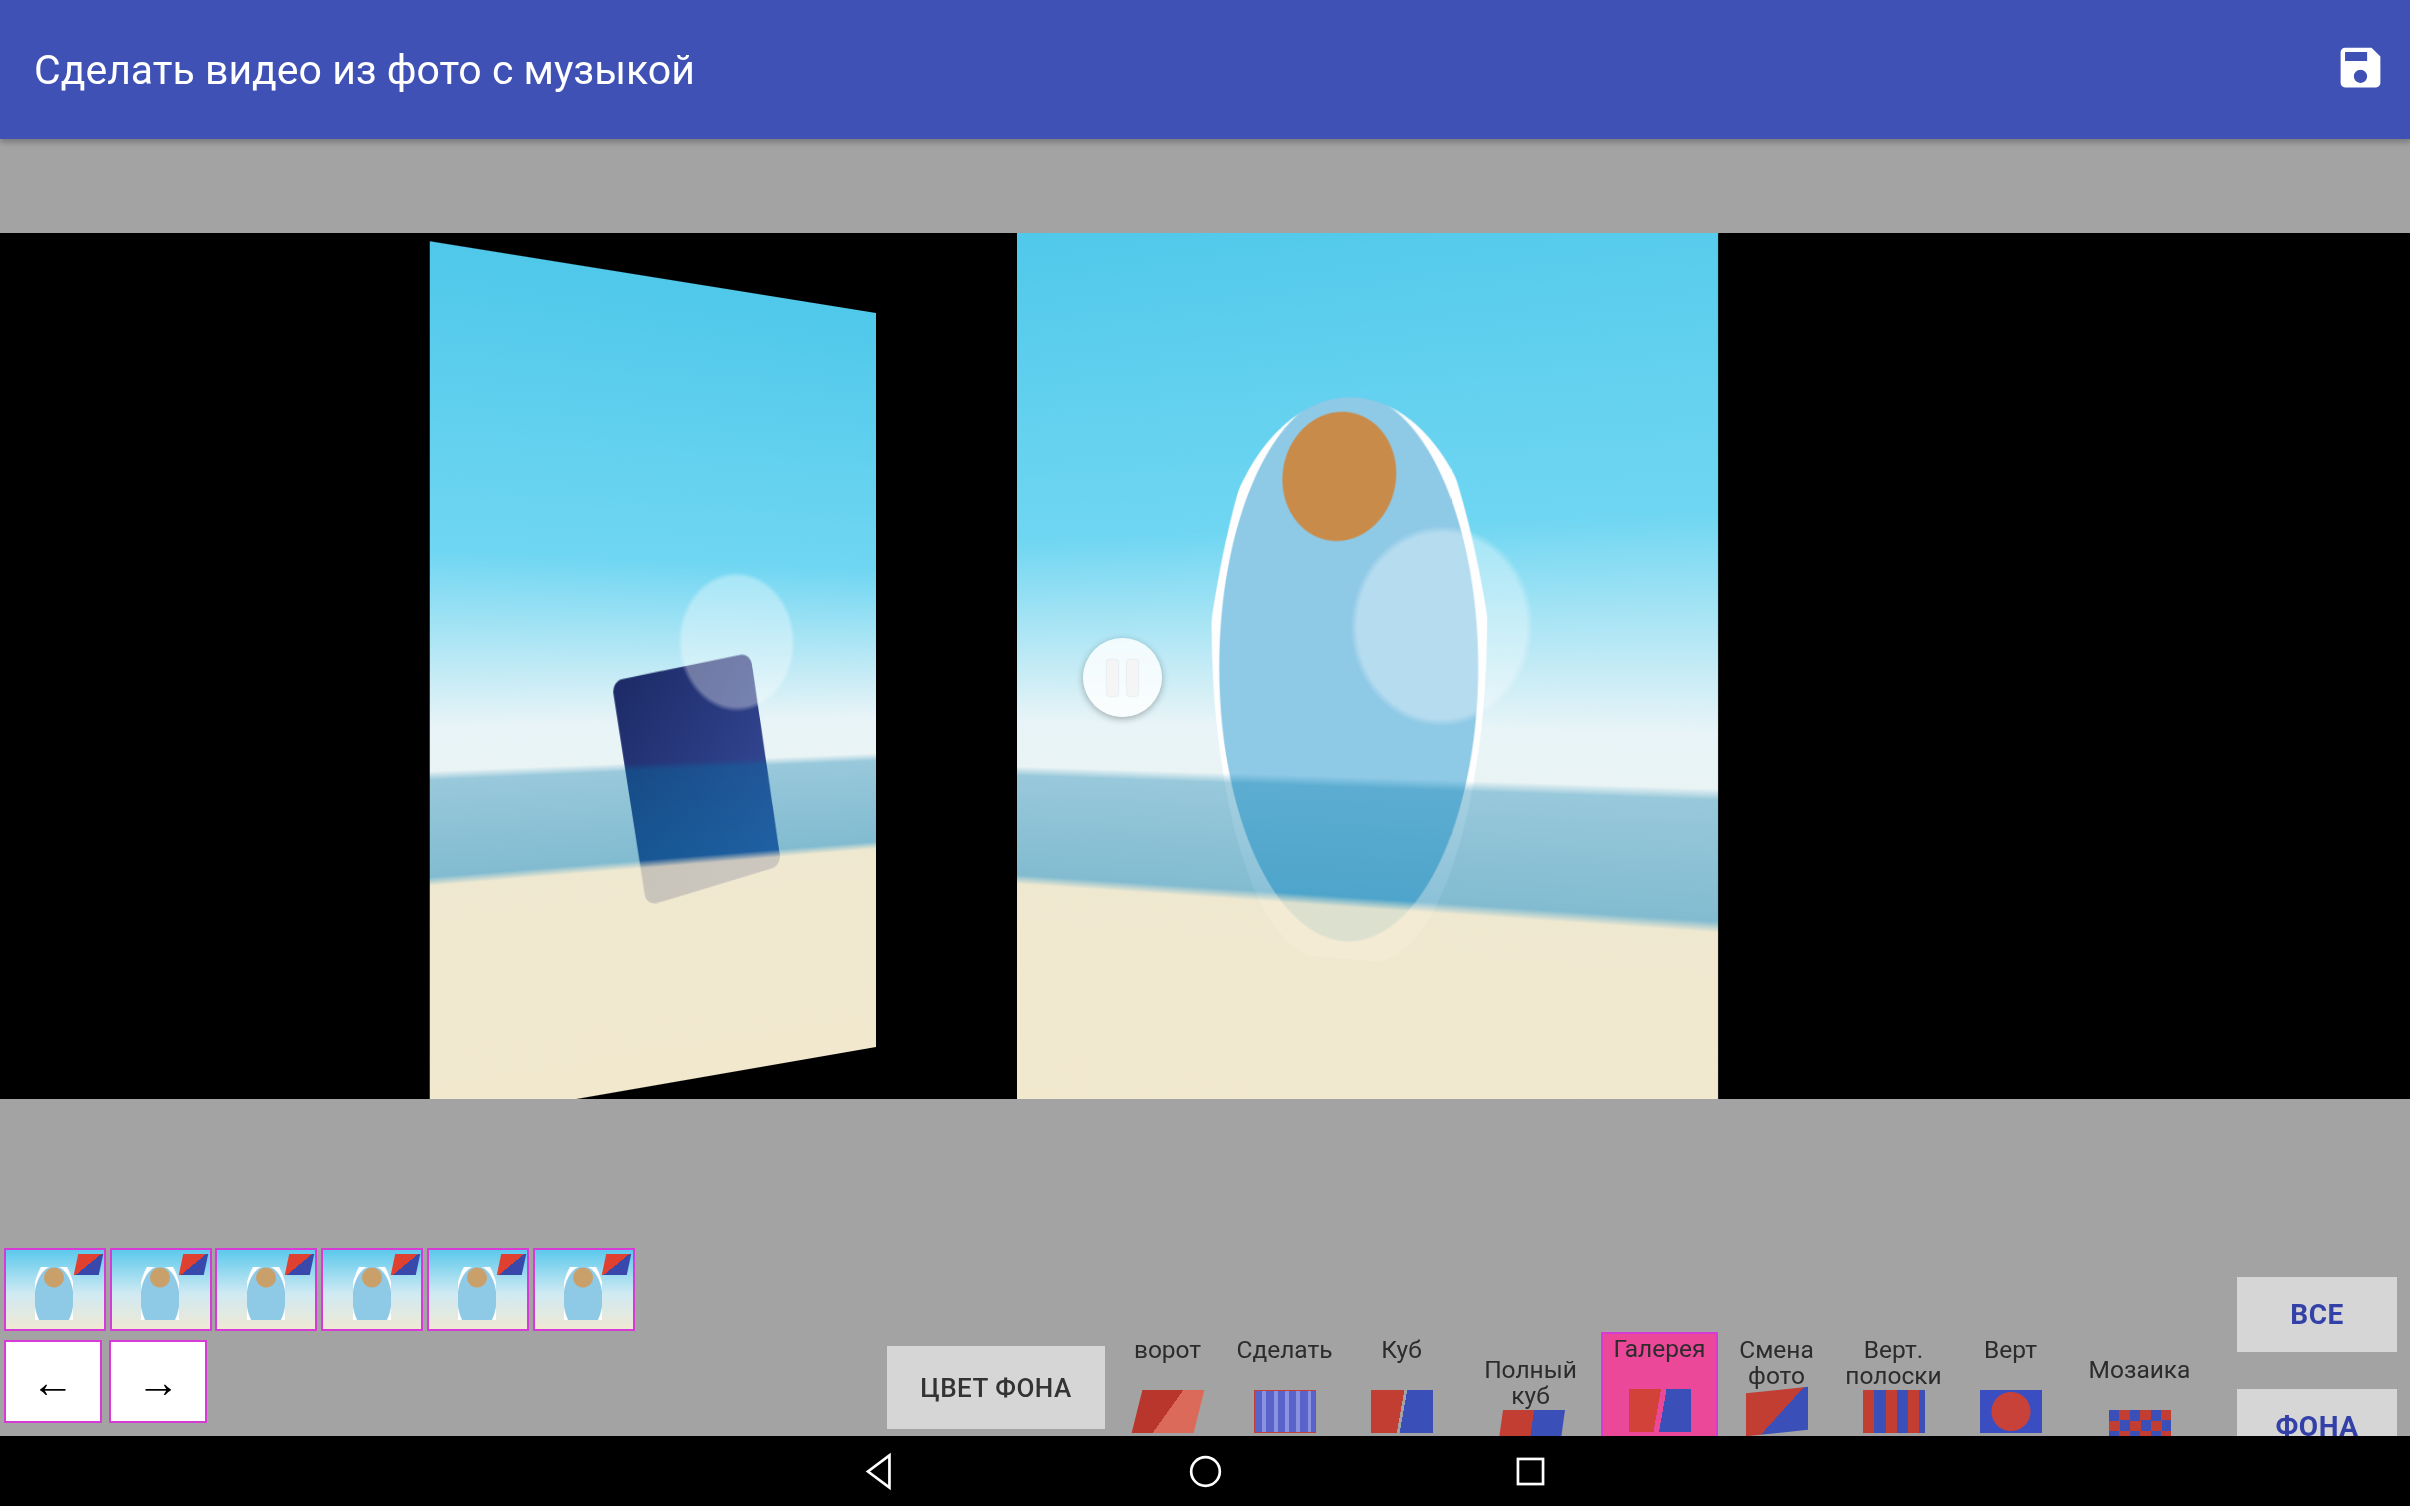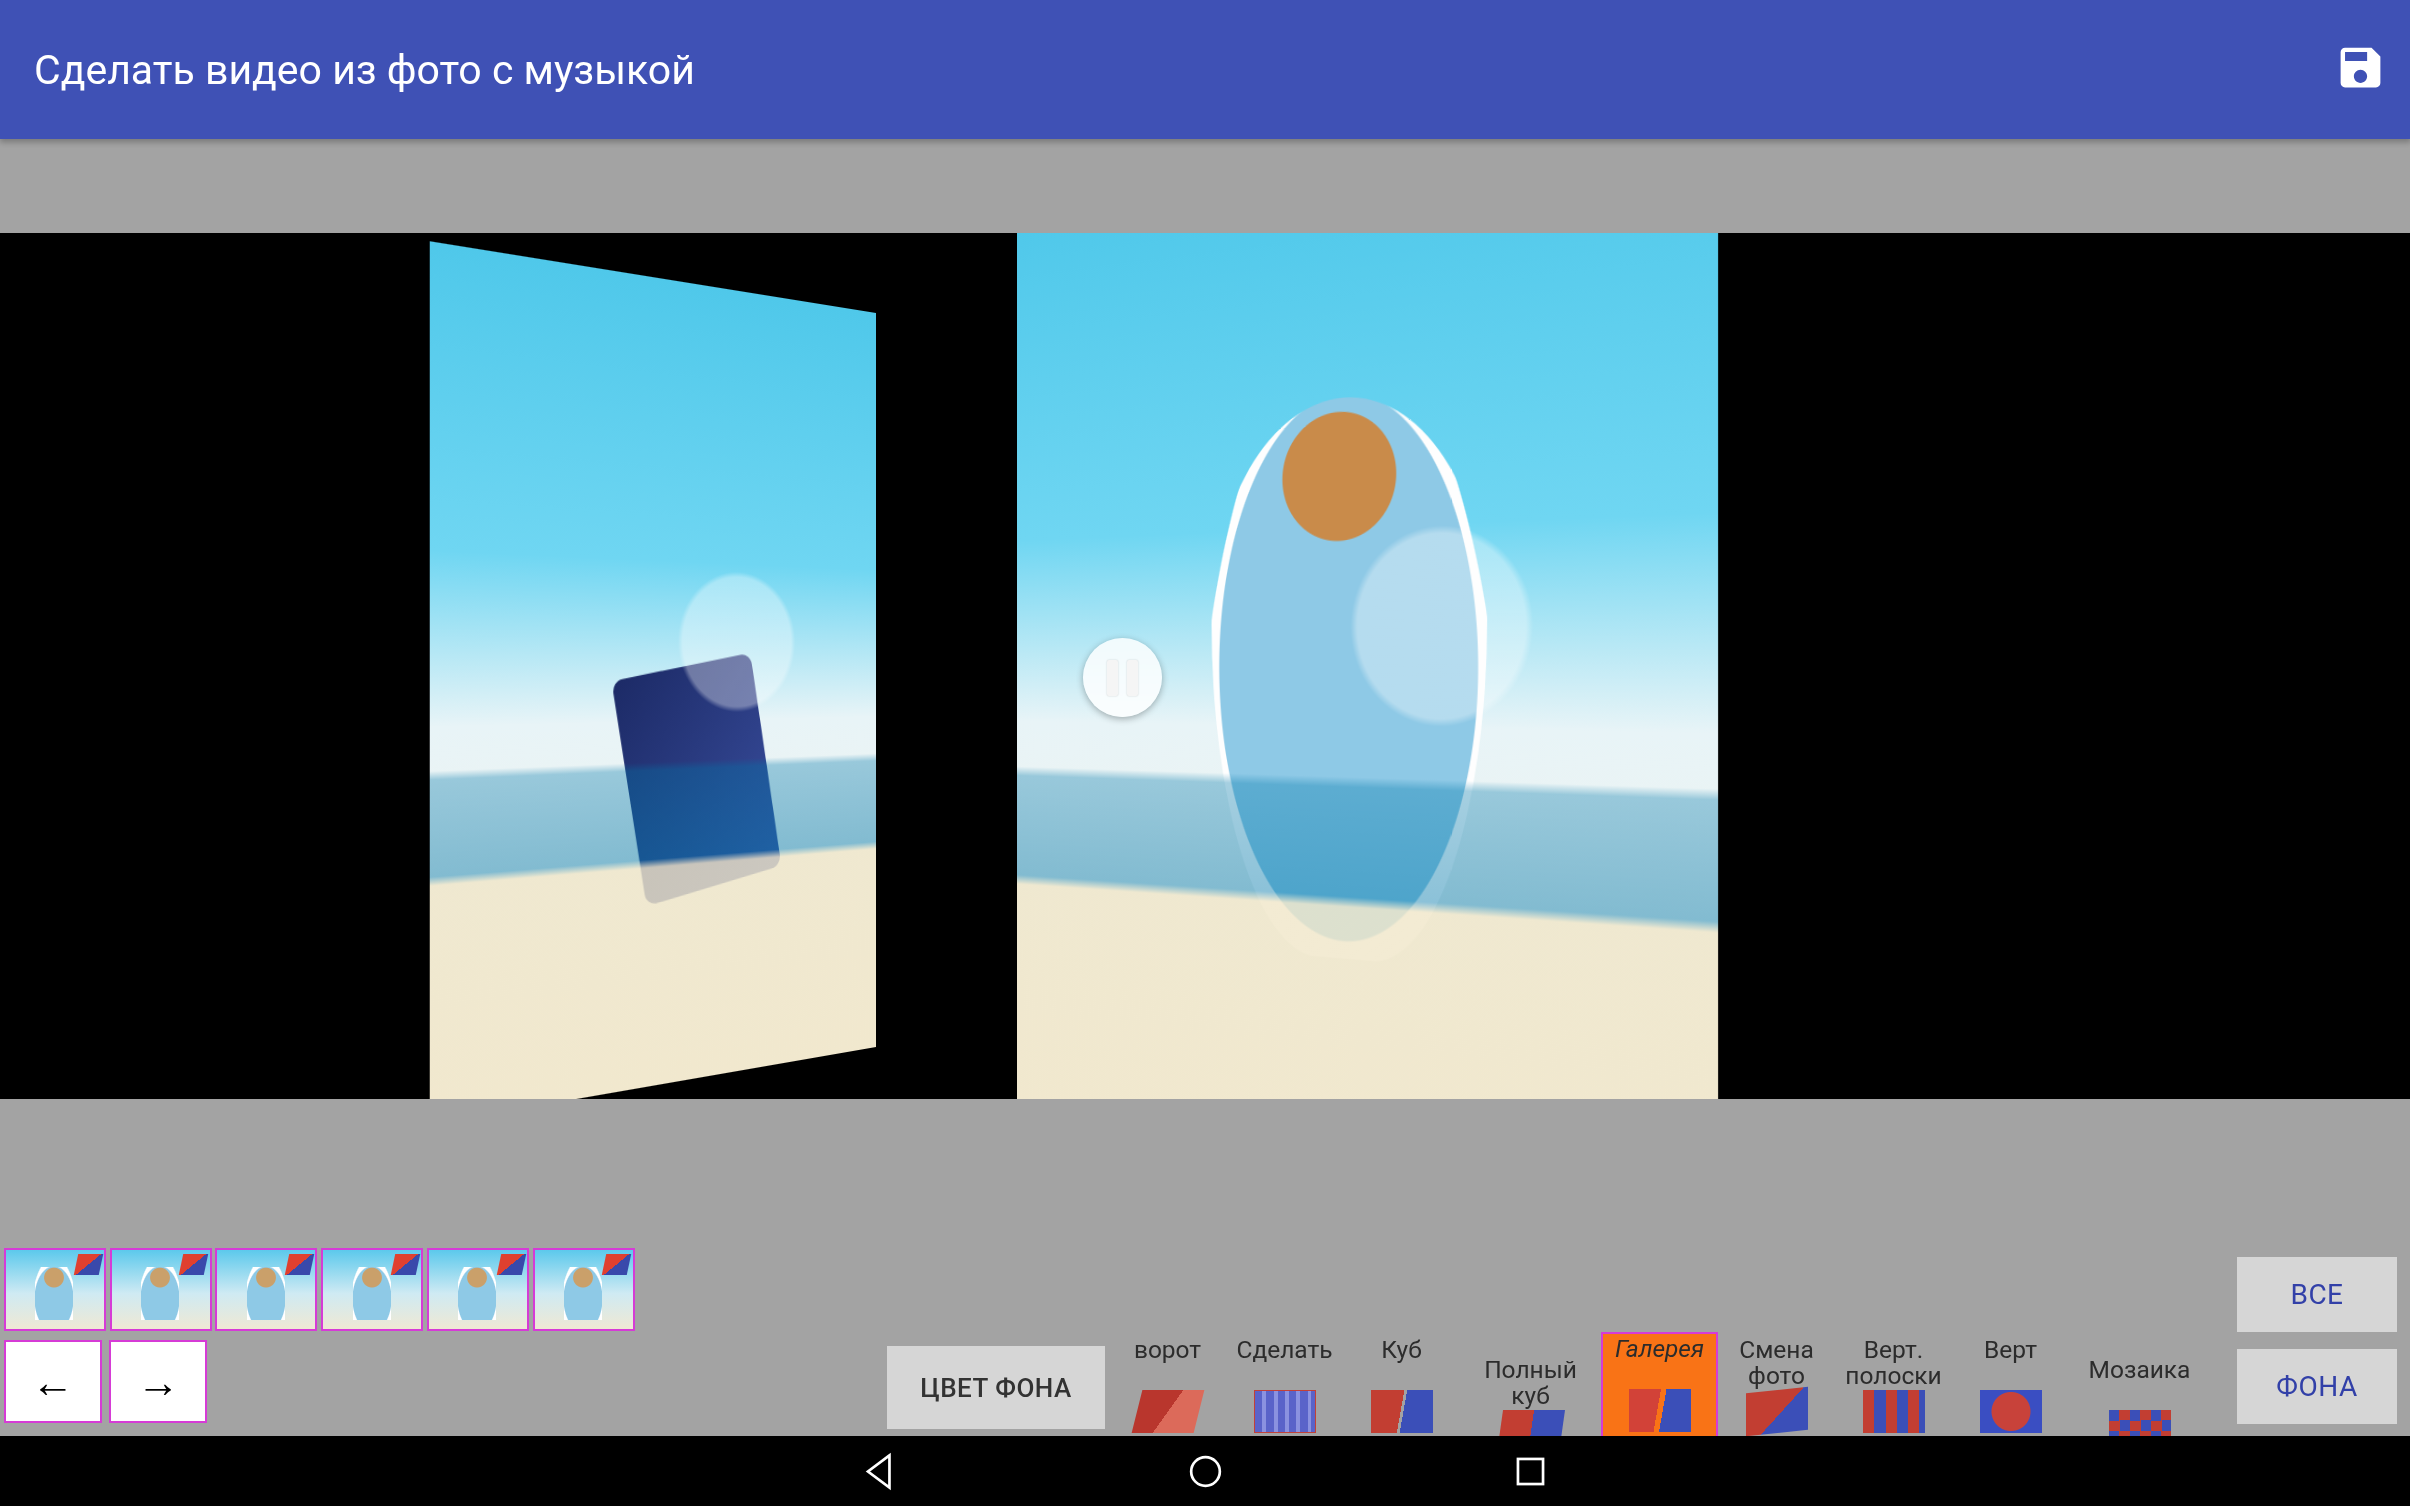--- a/index.html
+++ b/index.html
@@ -52,25 +52,25 @@
 
   
   .bg-color-btn { position:absolute; left:887px; top:247px; width:218px; height:83px; background:#d6d6d6; display:flex; align-items:center; justify-content:center; font-size:26px; font-weight:500; color:#333; letter-spacing:0.5px; }
 
   
   .effects { position:absolute; left:1109px; top:234px; display:flex; gap:0; height:104px; align-items:center; }
   .effect { display:flex; flex-direction:column; align-items:center; width:117px; }
   .effect.wide { width:141px;margin-top:40px; }
   .effect-label { font-size:24.5px; color:#2c2c2c; text-align:center; line-height:26px; height:53px; display:flex; align-items:flex-start; justify-content:center; white-space:pre-line; }
   .effect-icon { width:62px; height:43px; margin-top:auto; }
-  .effect.selected { border:2.8px solid #d63bd6; background:#f97316; padding:1.9px 0 3.8px;font-style:italic; }
+  .effect.selected { border:2.8px solid #d63bd6; background:#ec4899; padding:1.9px 0 3.8px; }
 
   
   .side-actions { position:absolute; right:13px; top:158px; width:160px; display:flex; flex-direction:column; gap:17px; }
-  .side-btn { width:100%; height:75px; background:#d6d6d6; display:flex; align-items:center; justify-content:center; font-size:28px; font-weight:400; color:#3240a8; letter-spacing:0.5px; }
+  .side-btn { width:100%; height:75px; background:#d6d6d6; display:flex; align-items:center; justify-content:center; font-size:28px; font-weight:700; color:#3240a8; letter-spacing:0.5px;margin-top:20px; }
 
   
   .navbar { position:absolute; left:0; right:0; bottom:0; height:70px; background:#000; display:flex; align-items:center; justify-content:center; gap:282px; }
   .nav-icon { width:43px; height:43px; stroke:#fff; stroke-width:3; fill:none; }
 
   
   .ic-rotate   { background:linear-gradient(115deg,#b9362d 0 50%,#dc6a5a 50% 100%); transform:skewX(-14deg); }
   .ic-blinds   { background:repeating-linear-gradient(90deg,#5a63c9 0 7.5px,#8b92e0 7.5px 11.3px); border:1.9px solid #c24038; }
   .ic-cube     { background:linear-gradient(100deg,#c23e32 0 48%,transparent 48% 52%,#3b4fb8 52% 100%); }
   .ic-fullcube { background:linear-gradient(90deg,#c23e32 0 50%,#3b4fb8 50% 100%); transform:skewX(-8deg); }

